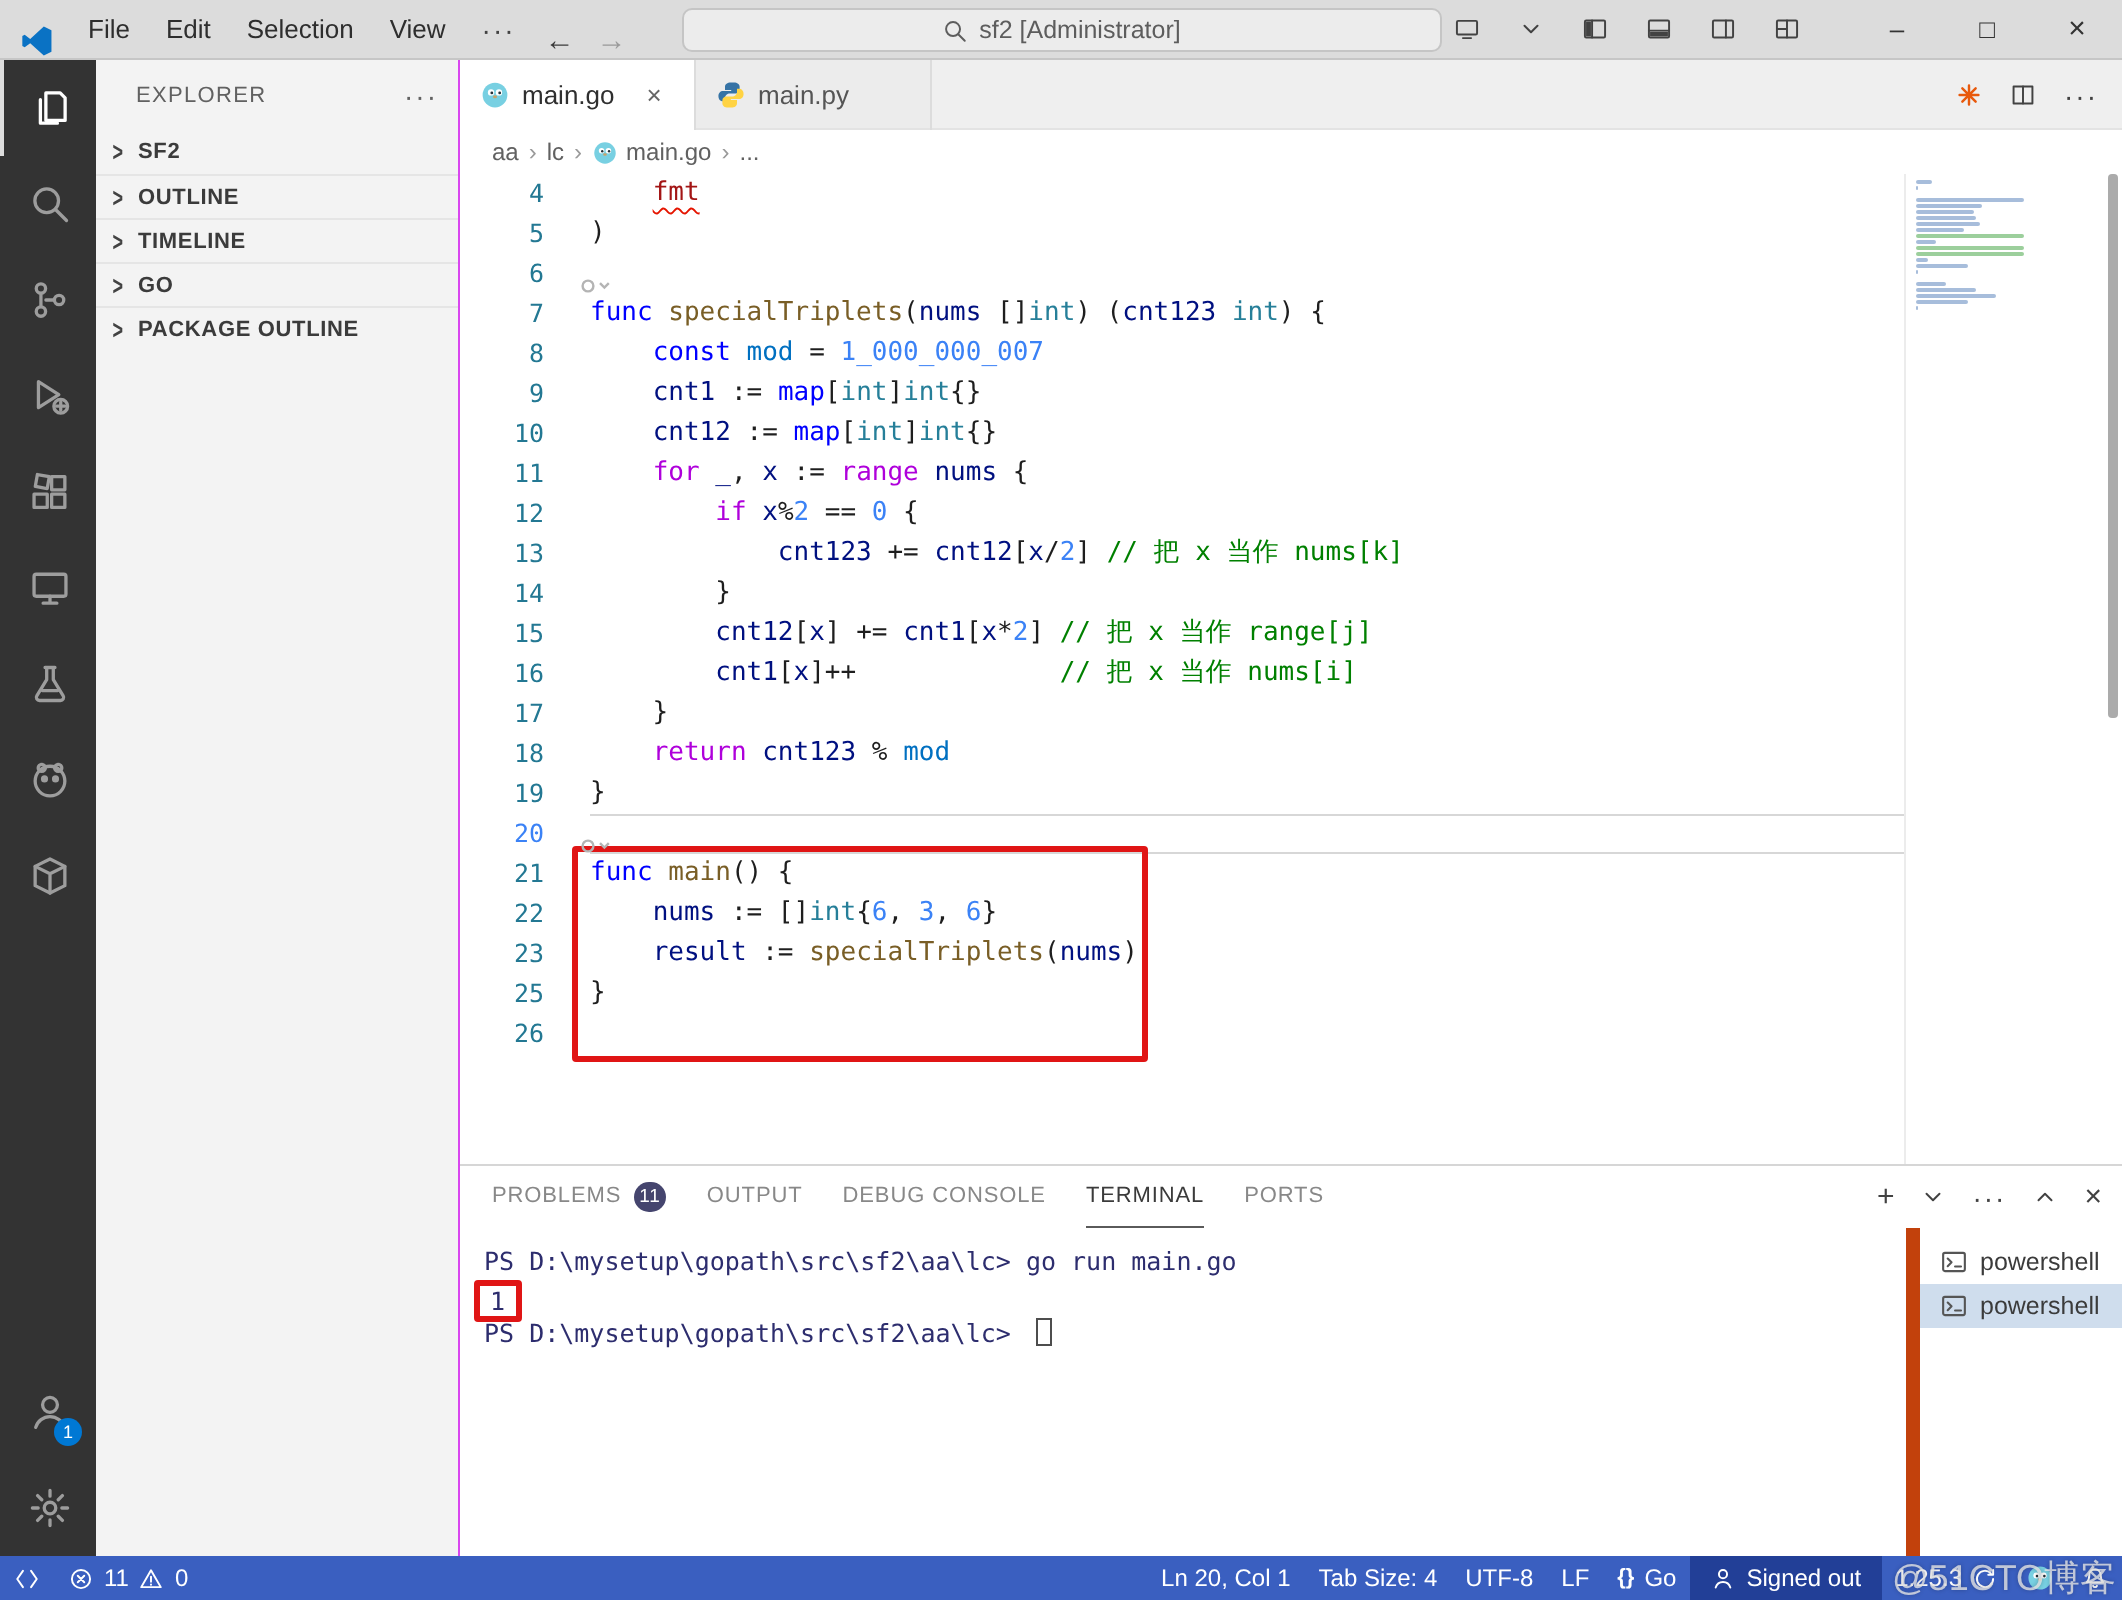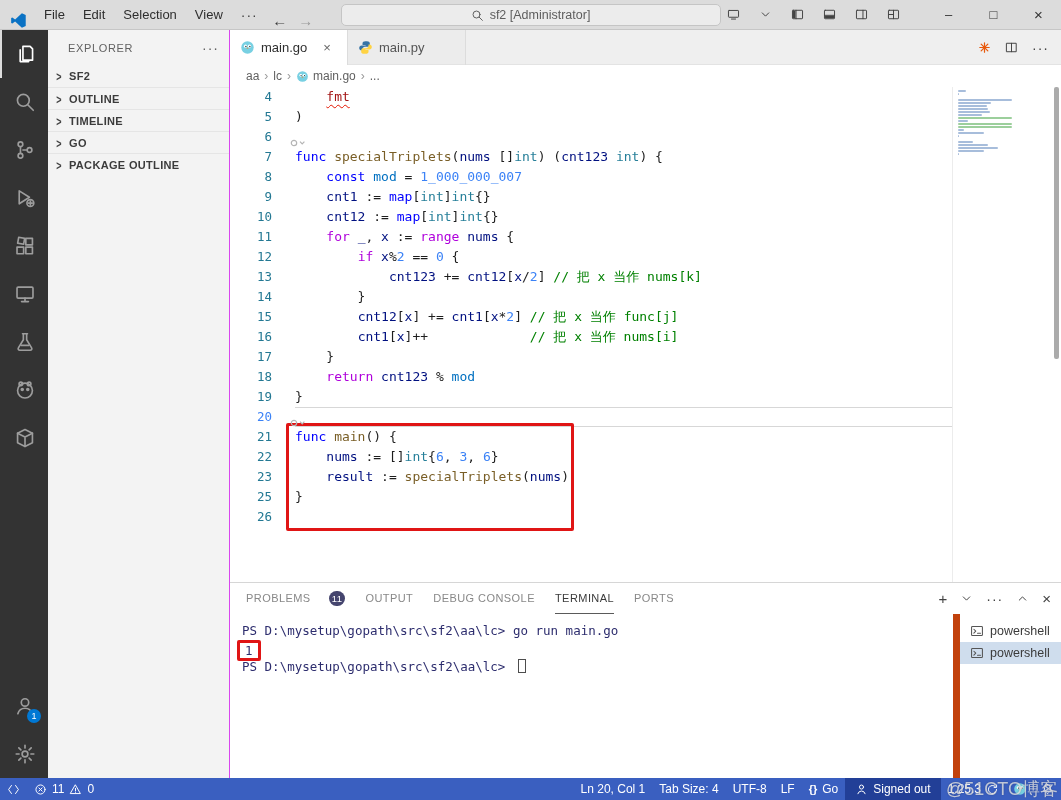--- a/index.html
+++ b/index.html
@@ -78,21 +78,21 @@
   #minimap{position:absolute;left:728px;top:3px;width:56px}
   .mm-line{height:2px;margin-bottom:1px;border-radius:1px}
   #editor-scrollbar{position:absolute;right:2px;top:0;width:5px;height:272px;background:#8f8f8f;opacity:.75;border-radius:2px}
   #code-annotation{position:absolute;left:56px;top:336px;width:288px;height:108px;border:3px solid var(--red);border-radius:2px;pointer-events:none}
   .lens{position:absolute;left:60px;width:16px;height:10px}
 
   
   #panel{height:196px;border-top:1px solid #d6d6d6;background:#fff;display:flex;flex-direction:column}
   #panel-header{height:31px;display:flex;align-items:center;padding:0 10px 0 16px}
   #panel-tabs{display:flex;align-items:stretch;height:100%;gap:20px}
-  .ptab{display:flex;align-items:center;gap:12px;font-size:11px;letter-spacing:.04em;color:#888;border-bottom:1.5px solid transparent}
+  .ptab{display:flex;align-items:center;gap:0;font-size:11px;letter-spacing:.04em;color:#888;border-bottom:1.5px solid transparent}
   .ptab.active{color:#3b3b3b;border-bottom-color:#5a5a5a}
   .pbadge{background:#45456e;color:#fff;font-size:9.5px;height:15px;min-width:15px;border-radius:8px;
       display:flex;align-items:center;justify-content:center;margin-left:6px;padding:0 3px;font-weight:400}
   #panel-actions{margin-left:auto;display:flex;align-items:center;gap:13px;color:#424242}
   .pact{display:flex;align-items:center;justify-content:center;font-size:15px;color:#424242}
   .pact .sicon{width:13px;height:13px}
   #panel-body{flex:1;display:flex;min-height:0}
   #terminal{flex:1;padding:8px 0 0 12px;color:#2d2d6e}
   .t-line{height:18px;line-height:18px;white-space:pre;font-size:12.5px}
   .ann-inline{display:inline-block;border:3px solid var(--red);border-radius:2px;padding:0 5px;margin-left:-5px;line-height:15px;height:21px}
@@ -459,21 +459,21 @@
             <div class="code-content mono"><span class="pl">            </span><span class="var">cnt123</span><span class="pl"> += </span><span class="var">cnt12</span><span class="pl">[</span><span class="var">x</span><span class="pl">/</span><span class="num">2</span><span class="pl">] </span><span class="cmt">// 把 x 当作 nums[k]</span></div>
           </div>
           <div class="code-row">
             <div class="gutter">14</div>
             <div class="gcap"></div>
             <div class="code-content mono"><span class="pl">        }</span></div>
           </div>
           <div class="code-row">
             <div class="gutter">15</div>
             <div class="gcap"></div>
-            <div class="code-content mono"><span class="pl">        </span><span class="var">cnt12</span><span class="pl">[</span><span class="var">x</span><span class="pl">] += </span><span class="var">cnt1</span><span class="pl">[</span><span class="var">x</span><span class="pl">*</span><span class="num">2</span><span class="pl">] </span><span class="cmt">// 把 x 当作 func[j]</span></div>
+            <div class="code-content mono"><span class="pl">        </span><span class="var">cnt12</span><span class="pl">[</span><span class="var">x</span><span class="pl">] += </span><span class="var">cnt1</span><span class="pl">[</span><span class="var">x</span><span class="pl">*</span><span class="num">2</span><span class="pl">] </span><span class="cmt">// 把 x 当作 range[j]</span></div>
           </div>
           <div class="code-row">
             <div class="gutter">16</div>
             <div class="gcap"></div>
             <div class="code-content mono"><span class="pl">        </span><span class="var">cnt1</span><span class="pl">[</span><span class="var">x</span><span class="pl">]++</span><span class="pl">             </span><span class="cmt">// 把 x 当作 nums[i]</span></div>
           </div>
           <div class="code-row">
             <div class="gutter">17</div>
             <div class="gcap"></div>
             <div class="code-content mono"><span class="pl">    }</span></div>

